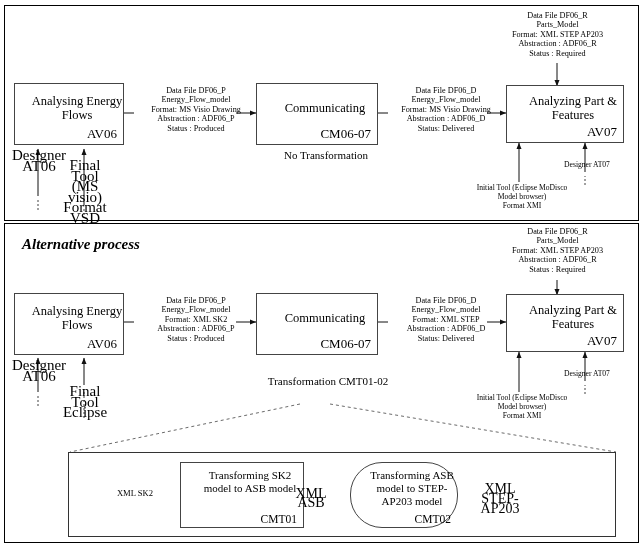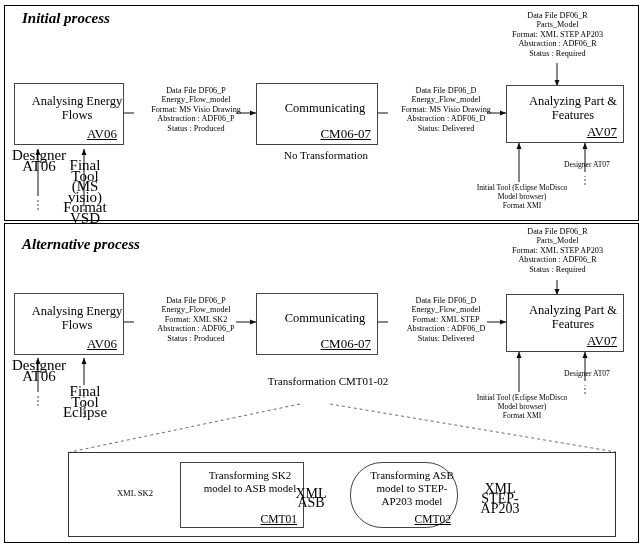--- a/index.html
+++ b/index.html
@@ -42,21 +42,20 @@
     text-align:center;
     font-size:12.5px;
     line-height:14px;
     font-family:"Liberation Serif", serif;
   }
   .abox .code{
     position:absolute;
     right:6px;bottom:2px;
     font-size:13px;
     font-family:"Liberation Serif", serif;
-    text-decoration:underline;
   }
   
   .tblock{
     position:absolute;
     text-align:center;
     font-size:8.2px;
     line-height:9.4px;
     font-family:"Liberation Serif", serif;
     white-space:pre-line;
     z-index:5;
@@ -123,21 +122,20 @@
 
     <path d="M95,494 L112,494" stroke="#111" stroke-width="1" fill="none"></path>
     <path d="M160,494 L180,494" stroke="#111" stroke-width="1" fill="none" marker-end="url(#ahs)"></path>
     <path d="M276,494 L289,494" stroke="#111" stroke-width="1" fill="none"></path>
     <path d="M333,494 L350,494" stroke="#111" stroke-width="1" fill="none" marker-end="url(#ahs)"></path>
     <path d="M455,494 L470,494" stroke="#111" stroke-width="1" fill="none"></path>
     <path d="M530,494 L548,494" stroke="#111" stroke-width="1" fill="none" marker-end="url(#ahs)"></path>
   </svg>
 
   <div class="panel" id="panel-initial"></div>
-  <div class="panel-title" style="left:22px;top:10px;">Initial process</div>
 
   <div class="abox" style="left:14px;top:83px;width:110px;height:62px;">
     <div class="ttl" style="top:10px;">Analysing Energy Flows</div>
     <div class="code">AV06</div>
   </div>
 
   <div class="abox" style="left:256px;top:83px;width:122px;height:62px;">
     <div class="ttl" style="top:17px;">Communicating</div>
     <div class="code">CM06-07</div>
   </div>

